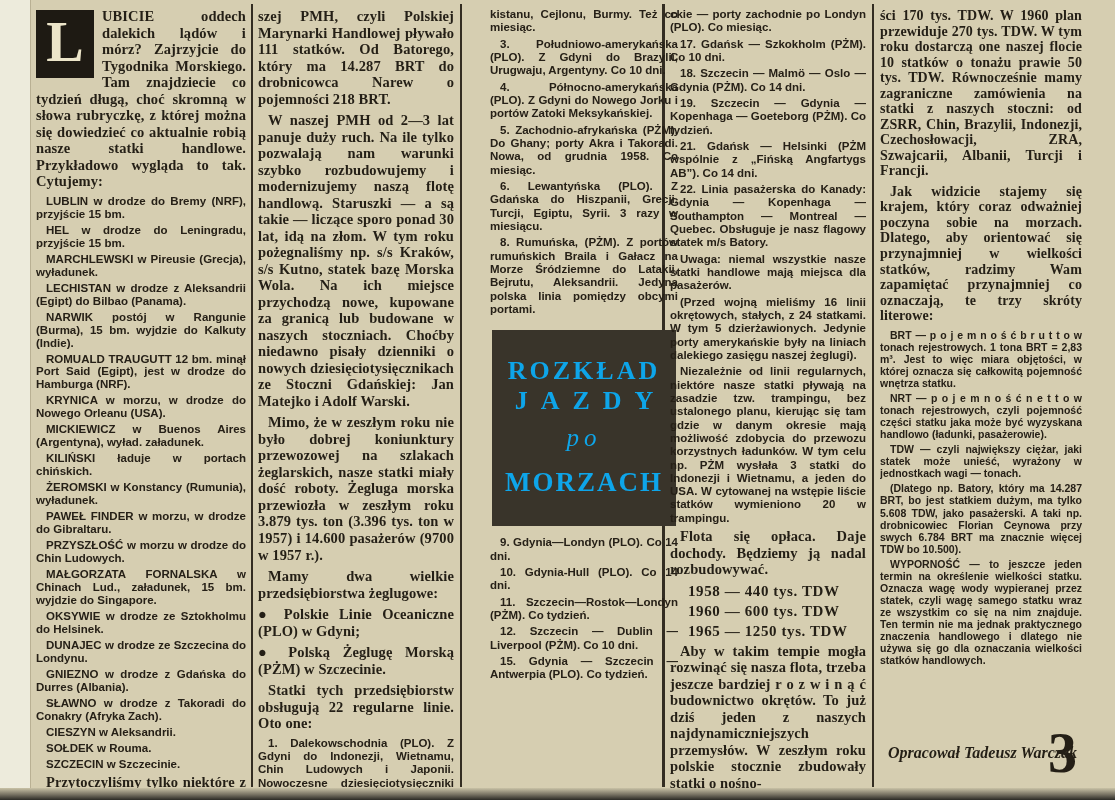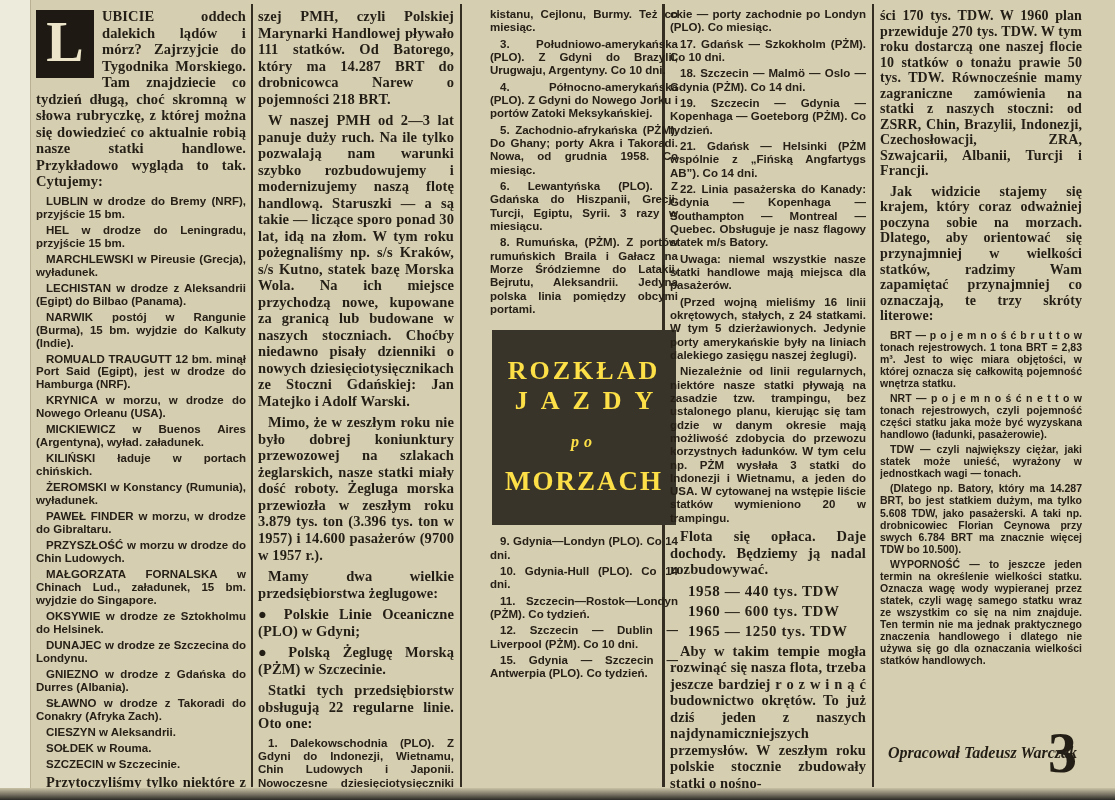--- a/index.html
+++ b/index.html
@@ -23,25 +23,25 @@
   .ship{font-family:"Liberation Sans",sans-serif;font-size:11.5px;line-height:1.13;
       font-weight:bold;margin:0 0 3px;color:#262017;}
   .noind{text-indent:0;}
   .bullet{text-indent:0;}
   .stat{font-size:15px;font-weight:bold;text-align:left;text-indent:18px;
       margin:1px 0 3px;letter-spacing:.6px;}
   .lead{font-weight:bold;}
   .dropcap{float:left;width:58px;height:68px;background:#1e1a13;color:#ece5c9;
       font-size:56px;font-weight:bold;text-align:center;line-height:64px;
       margin:2px 8px 3px 0;}
-  .masthead{margin:14px 2px 10px;background:#39342a;color:#fde047;text-align:center;
+  .masthead{margin:14px 2px 10px;background:#39342a;color:#0ea5e9;text-align:center;
       padding:26px 4px 28px;}
   .mh1{font-size:26px;font-weight:bold;letter-spacing:3px;}
   .mh2{font-size:26px;font-weight:bold;letter-spacing:13px;margin-top:0;text-indent:13px;}
-  .mh3{font-size:16px;font-weight:bold;font-style:italic;letter-spacing:5px;margin-top:17px;}
+  .mh3{font-size:25px;font-weight:normal;font-style:italic;letter-spacing:5px;margin-top:8px;}
   .mh4{font-size:27px;font-weight:bold;letter-spacing:2px;margin-top:15px;}
   .byline{position:absolute;left:888px;top:744px;width:200px;font-style:italic;
       font-weight:bold;font-size:16px;text-align:left;}
   .pagenum{position:absolute;left:1048px;top:724px;font-size:58px;font-weight:bold;line-height:1;}
 </style>
 </head>
 <body>
 
 <div class="page">
   <div class="edge-left"></div>

